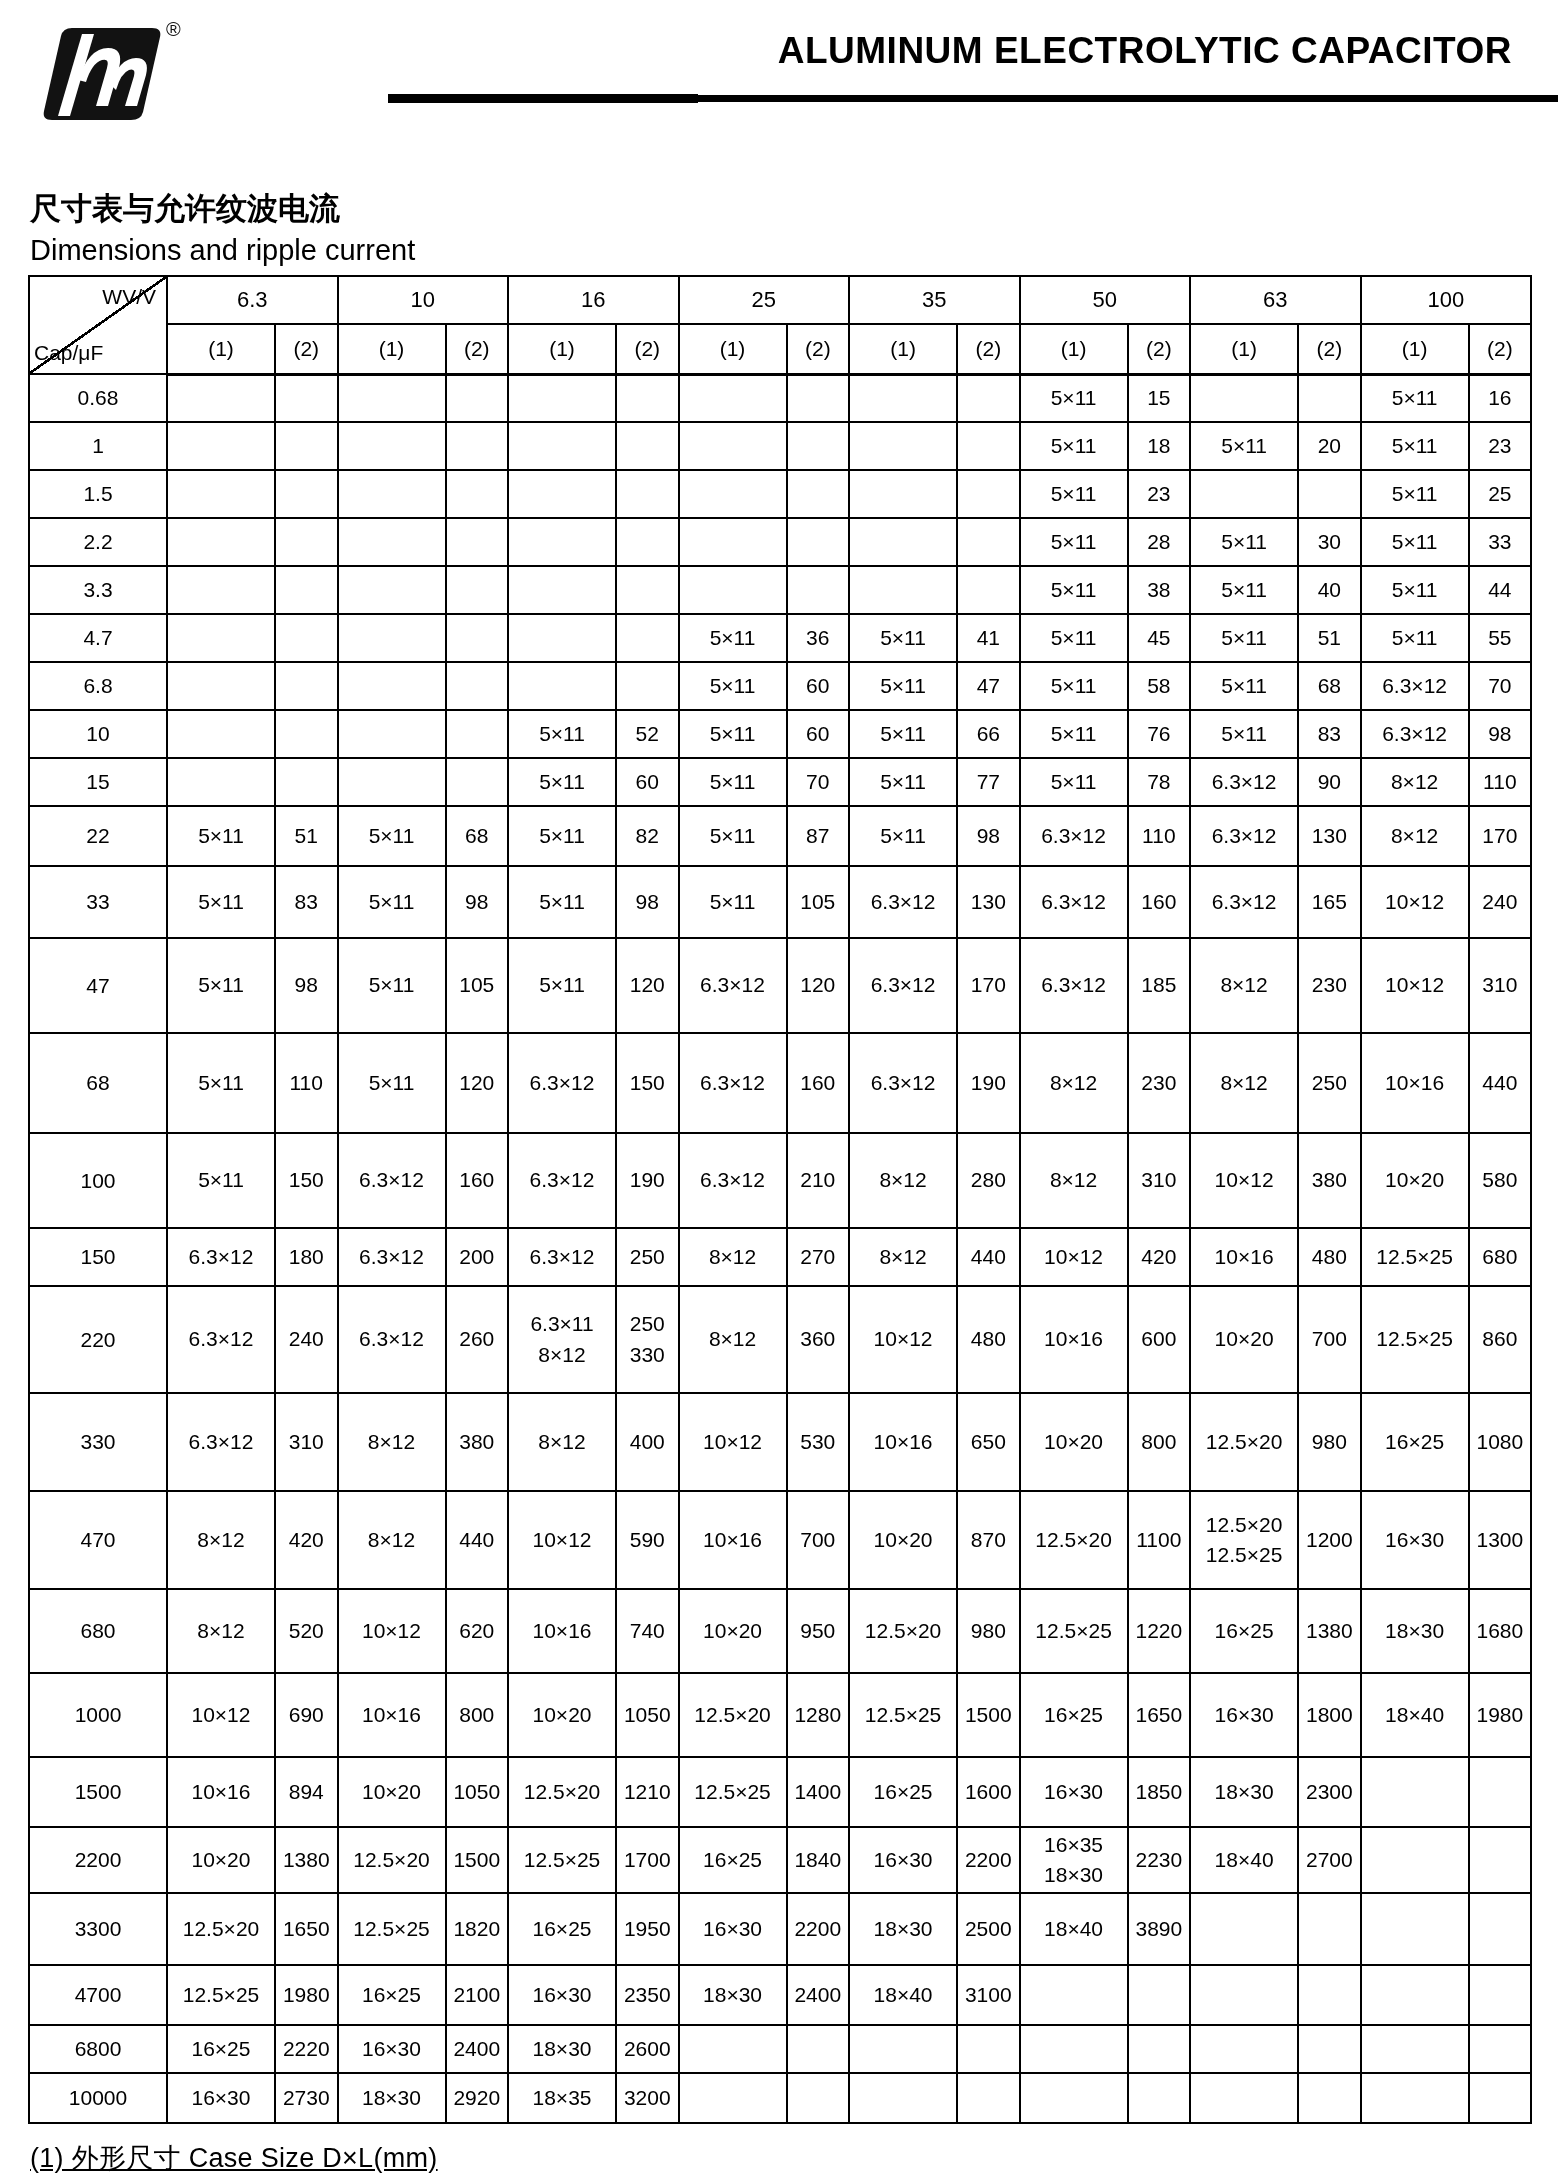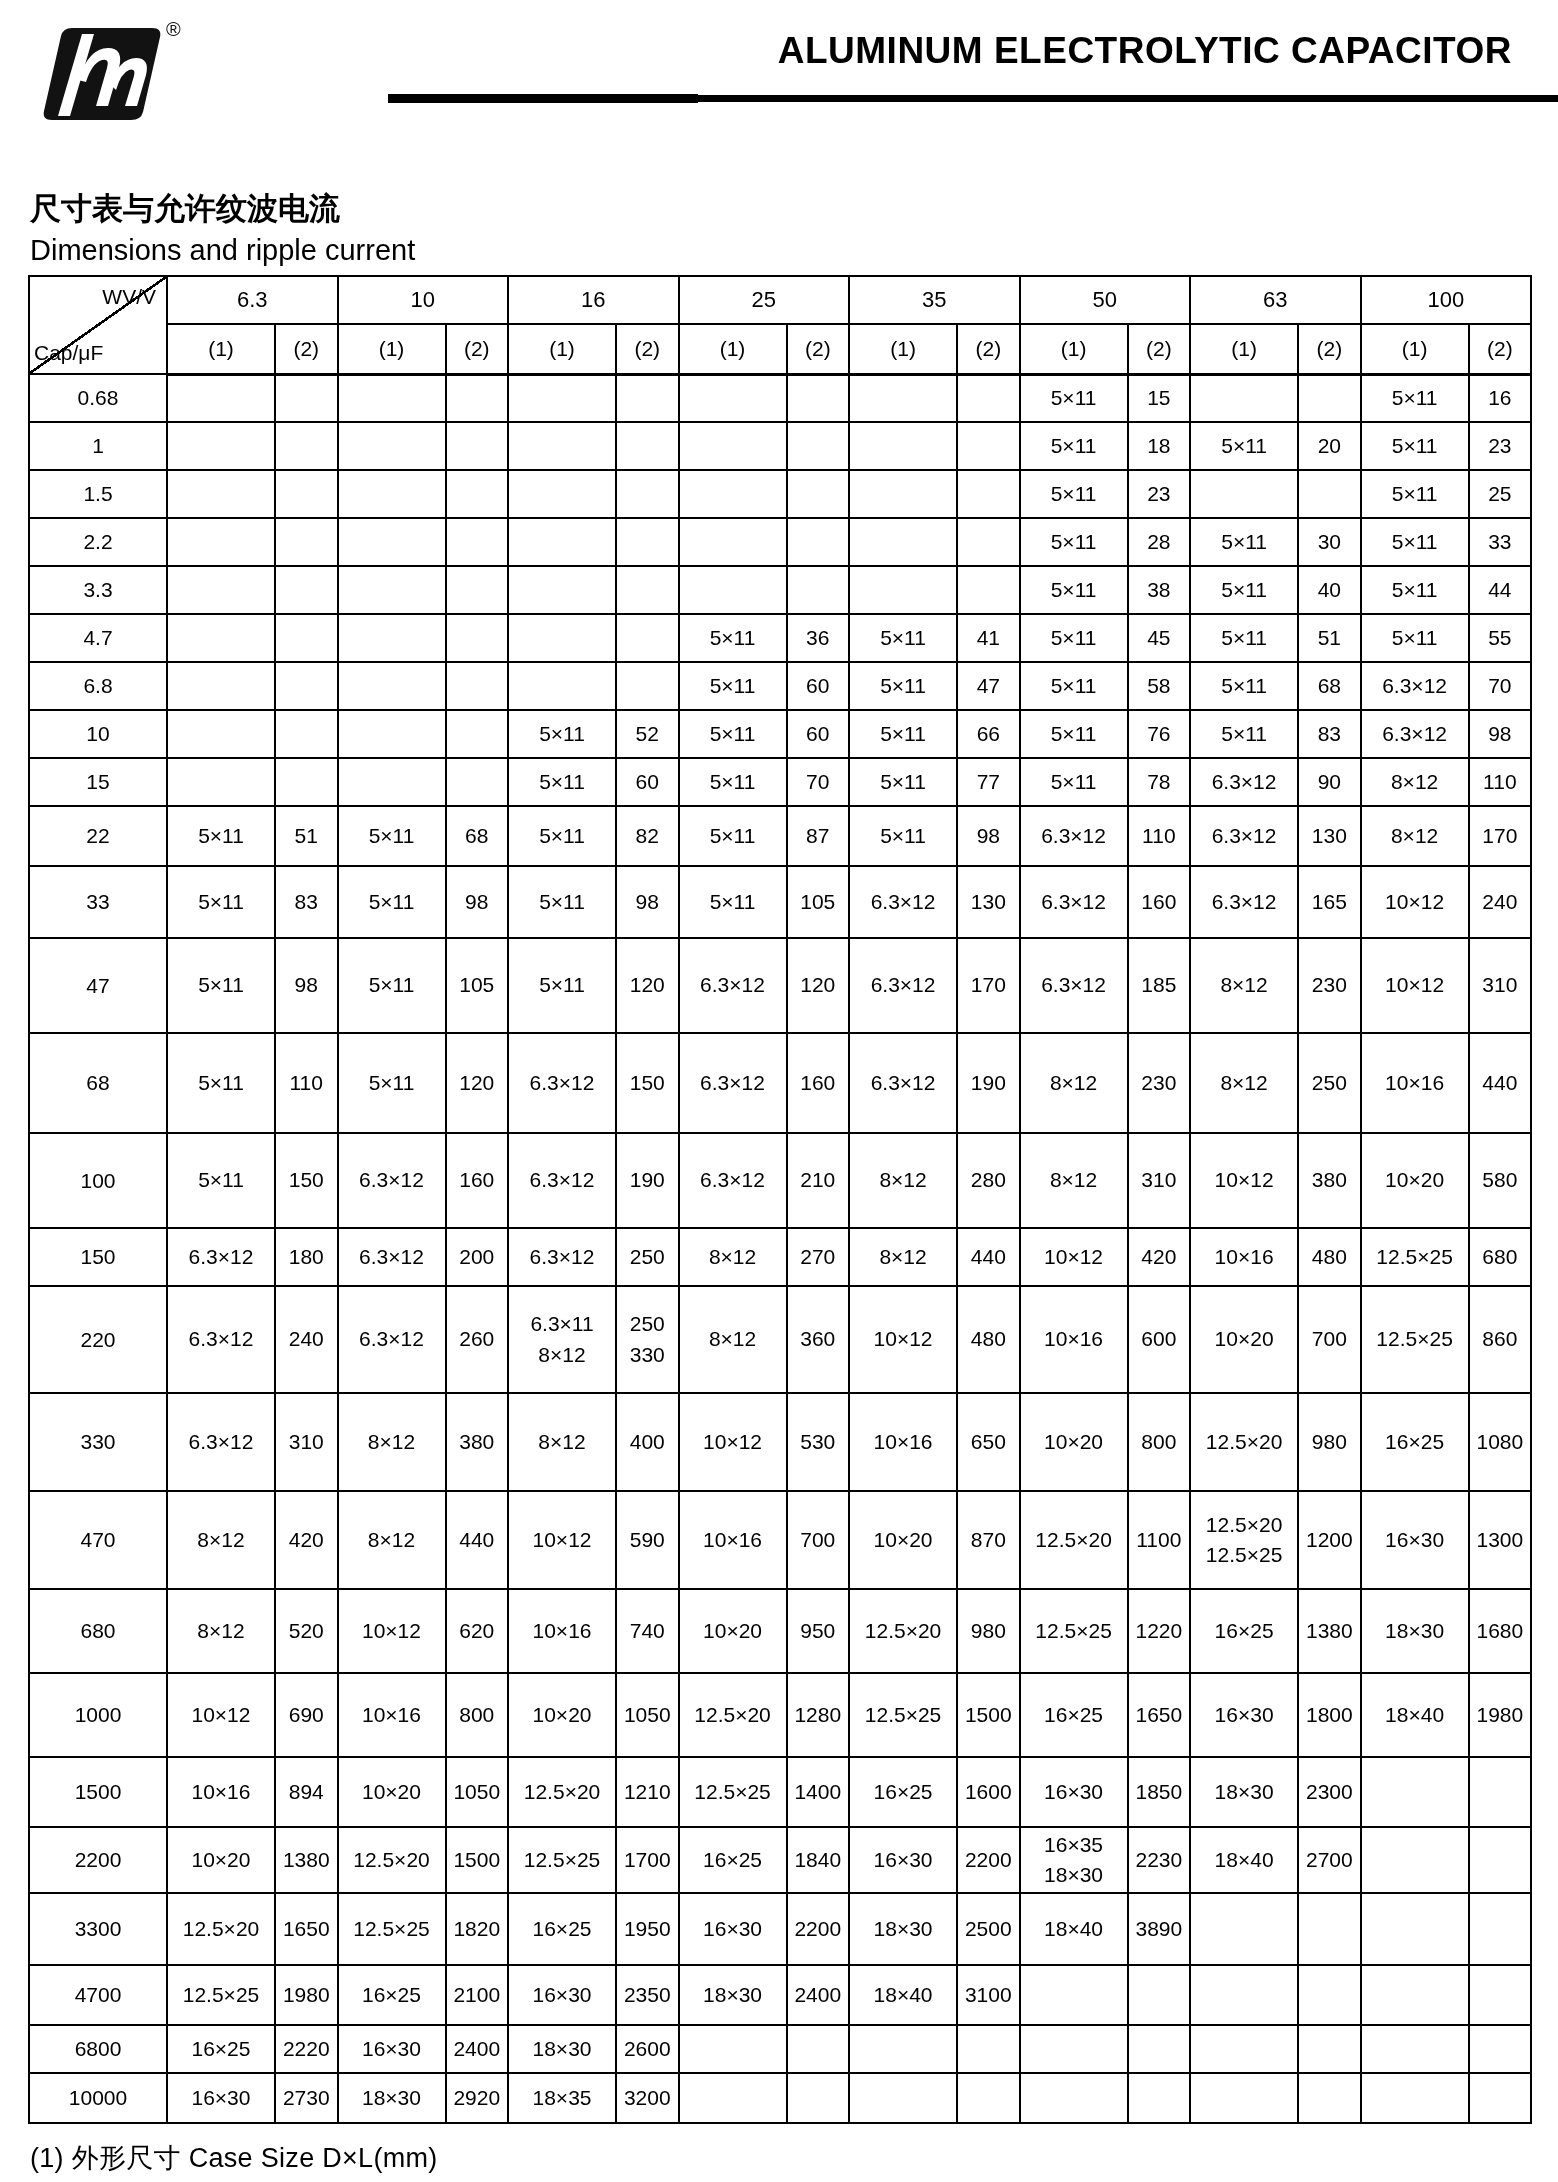--- a/index.html
+++ b/index.html
@@ -66,21 +66,21 @@
   tbody tr:nth-child(19) { height:84px; }
   tbody tr:nth-child(20) { height:84px; }
   tbody tr:nth-child(21) { height:70px; }
   tbody tr:nth-child(22) { height:66px; }
   tbody tr:nth-child(23) { height:72px; }
   tbody tr:nth-child(24) { height:60px; }
   tbody tr:nth-child(25) { height:48px; }
   tbody tr:nth-child(26) { height:50px; }
   
   .notes { margin:16px 0 0 30px; }
-  .note-line { font-size:27px; margin-bottom:12px; letter-spacing:0.3px; }
+  .note-line { font-size:27px; margin-bottom:12px; letter-spacing:0.3px;text-decoration:underline; }
 </style>
 </head>
 <body>
 
 <div class="page-header">
   <div class="brand">
     <svg class="logo-mark" viewBox="0 0 150 112" xmlns="http://www.w3.org/2000/svg">
       <path d="M38 10 H118 Q128 10 126 19 L109 94 Q107 102 97 102 H18 Q8 102 10 93 L27 18 Q29 10 38 10 Z" fill="#121212"></path>
       <path d="M24 98 L48 16 L60 16 L36 98 Z" fill="#ffffff"></path>
       <path d="M44 62 Q55 30 74 30 Q90 30 85 50 L74 88 L62 88 L73 50 Q76 40 68 42 Q58 45 52 64 Z" fill="#ffffff"></path>

